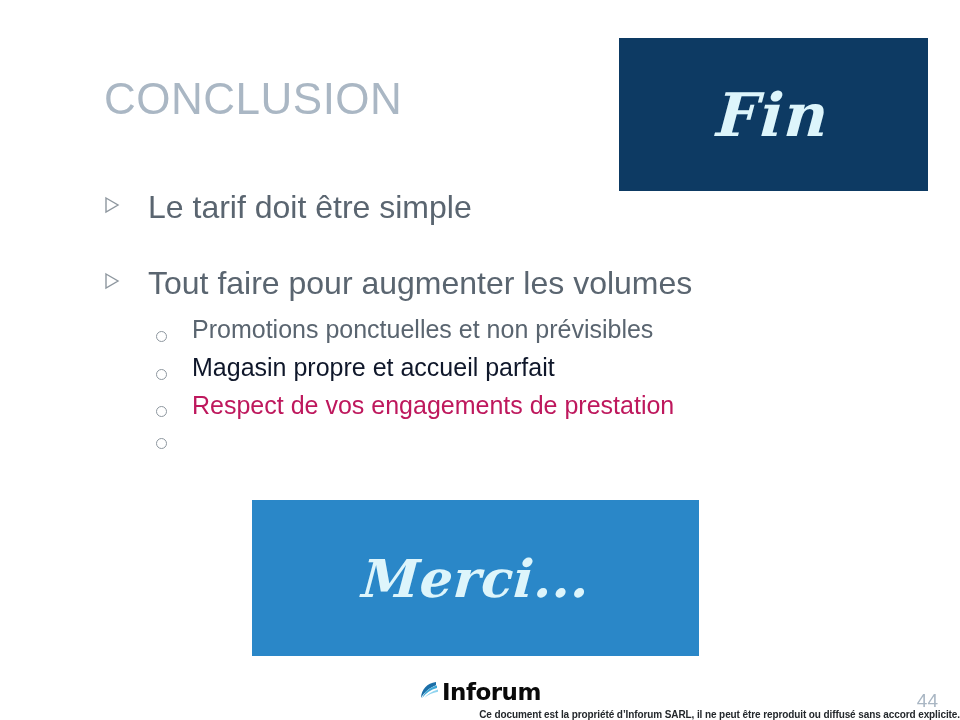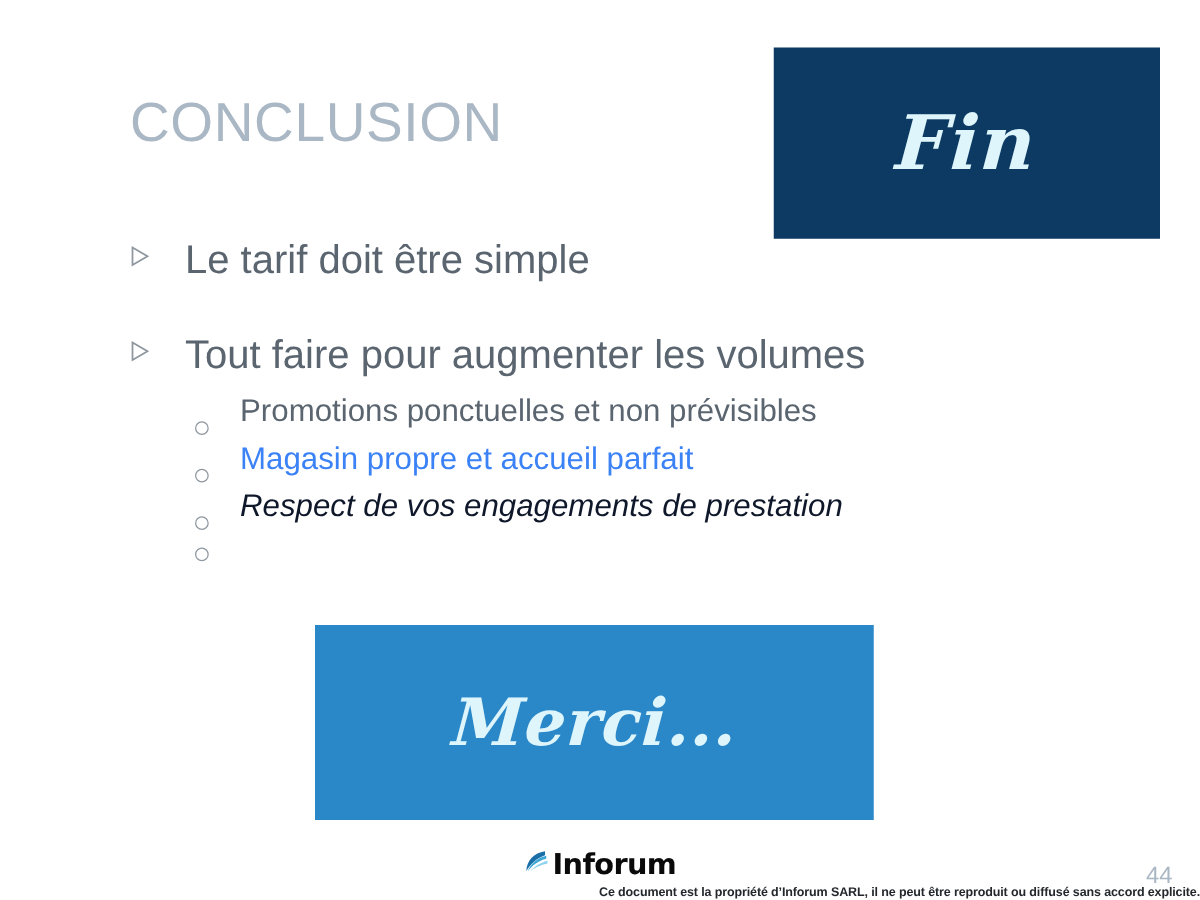--- a/index.html
+++ b/index.html
@@ -85,21 +85,21 @@
     color: #5a6570;
     font-weight: 400;
   }
 
   .sub-list {
     margin-top: 2px;
     margin-left: 52px;
   }
   .bullet-l2 {
     display: flex;
-    align-items: flex-end;
+    align-items: center;
     margin-bottom: 2px;
   }
   .bullet-l2 .marker {
     width: 36px;
     flex: 0 0 36px;
     display: flex;
     align-items: center;
     justify-content: flex-start;
     padding-top: 12px;
   }
@@ -233,28 +233,28 @@
         <span class="marker">
           <span class="circ"></span>
         </span>
         <span class="label" style="color: rgb(90, 101, 112);">Promotions ponctuelles et non prévisibles</span>
       </div>
 
       <div class="bullet-l2">
         <span class="marker">
           <span class="circ"></span>
         </span>
-        <span class="label" style="color: #3b82f6;">Magasin propre et accueil parfait</span>
-      </div>
-
-      <div class="bullet-l2">
-        <span class="marker">
-          <span class="circ"></span>
-        </span>
-        <span class="label" style="color: #0f172a; font-style: italic;">Respect de vos engagements de prestation</span>
+        <span class="label" style="color: #0f172a;">Magasin propre et accueil parfait</span>
+      </div>
+
+      <div class="bullet-l2">
+        <span class="marker">
+          <span class="circ"></span>
+        </span>
+        <span class="label" style="color: #be185d;">Respect de vos engagements de prestation</span>
       </div>
 
       <div class="bullet-l2">
         <span class="marker">
           <span class="circ"></span>
         </span>
       </div>
 
     </div>
   </div>

